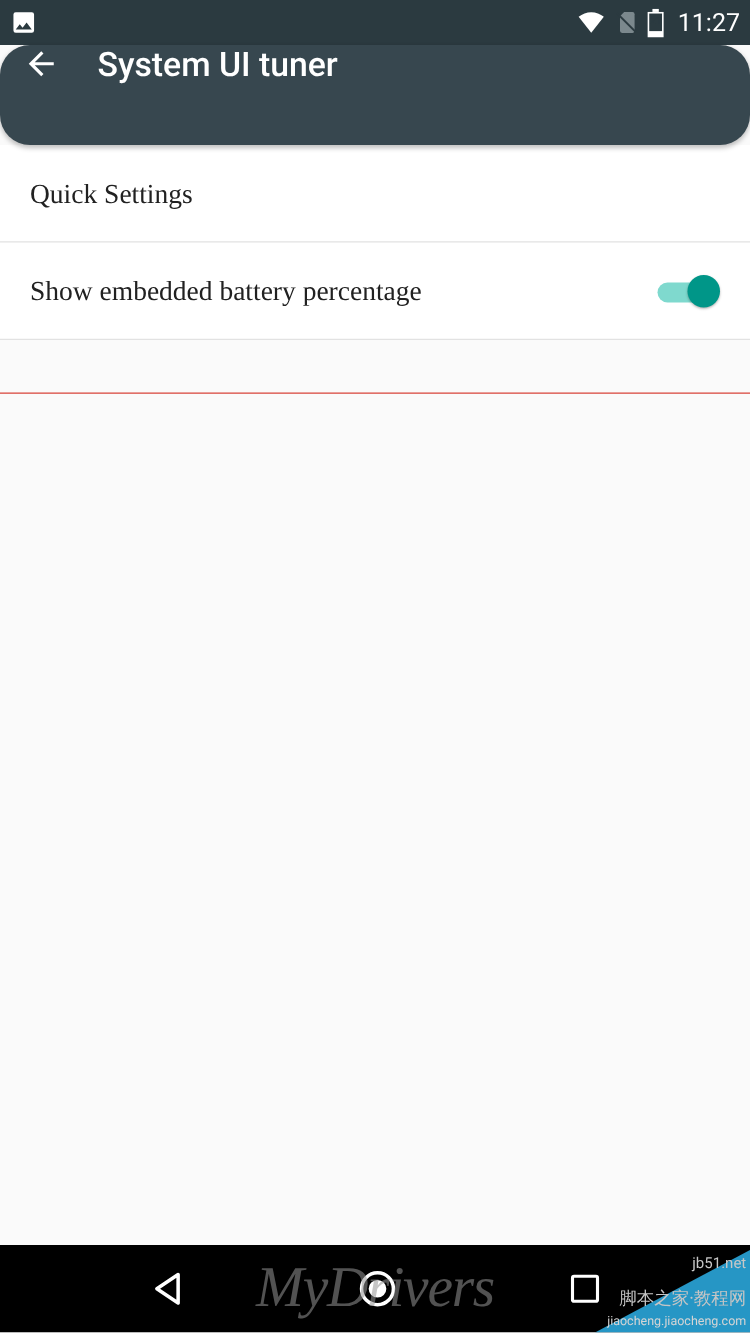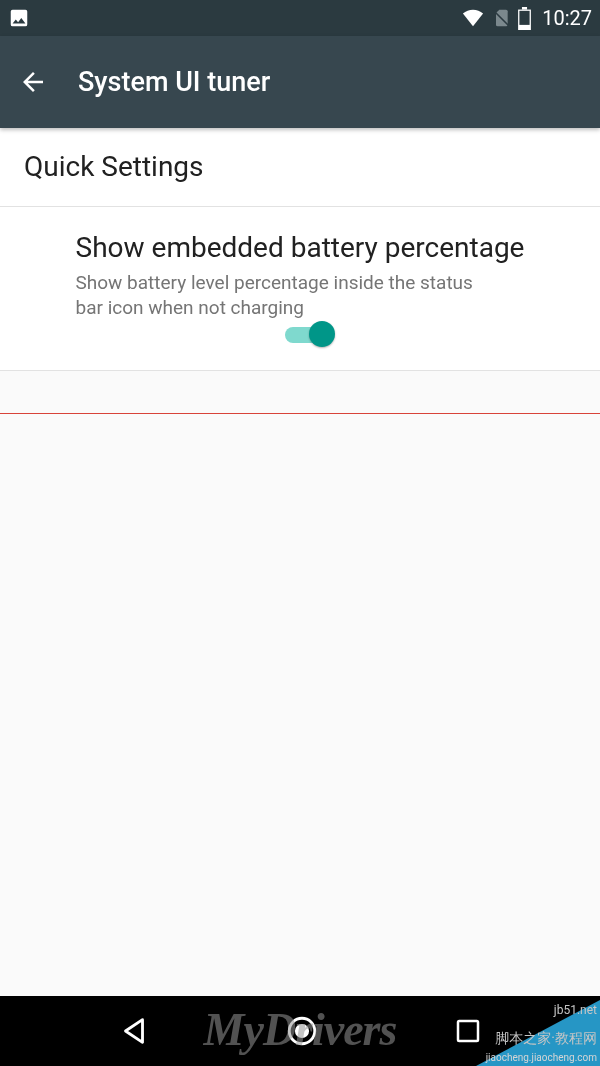--- a/index.html
+++ b/index.html
@@ -51,29 +51,29 @@
       top: 5px;
       left: 0;
       right: 0;
       text-align: center;
       font-size: 8px;
       font-weight: 700;
       color: #2b3a40;
     }
     
     .app-bar {
-      height: 92px;
+      height: 80px;
       background: #37474f;
       color: #fff;
       display: flex;
-      align-items: center;
       padding: 0 18px;
       box-shadow: 0 2px 4px rgba(0,0,0,0.25);
       position: relative;
       z-index: 1;
+      border-radius: 24px;
     }
     .back-btn { display: inline-flex; }
     .app-title {
       font-size: 27px;
       font-weight: 500;
       margin-left: 30px;
     }
     
     .settings-list {
       background: #fff;
@@ -81,30 +81,30 @@
     .list-item {
       border-bottom: 1px solid #e2e2e2;
       display: flex;
       align-items: center;
       padding: 20px 24px;
       min-height: 78px;
     }
     .list-item.with-desc {
       padding-top: 22px;
       padding-bottom: 22px;
-      flex-direction: column;
     }
     .item-text {
       flex: 1;
       min-width: 0;
     }
     .item-title {
-      font-size: 28px;
+      font-size: 22px;
       color: #212121;
       line-height: 1.35;
+      font-family: Liberation Serif, serif;
     }
     .item-desc {
       font-size: 19px;
       color: #757575;
       line-height: 1.32;
       margin-top: 3px;
       max-width: 420px;
     }
     
     .switch {
@@ -159,21 +159,21 @@
     }
     
     .wm-mydrivers {
       position: absolute;
       bottom: 10px;
       left: 0;
       right: 0;
       text-align: center;
       font-family: Georgia, "Times New Roman", serif;
       font-style: italic;
-      font-weight: 700;
+      font-weight: 400;
       font-size: 46px;
       letter-spacing: -1px;
       color: rgba(150,150,150,0.55);
       pointer-events: none;
     }
     .wm-corner {
       position: absolute;
       bottom: 0;
       right: 0;
       width: 130px;
@@ -237,21 +237,21 @@
         </svg>
     </span>
     <span class="status-icon battery-wrap">
       <svg width="15" height="23" viewBox="0 0 10 18" fill="none">
         <rect x="3" y="0" width="4" height="2" fill="#fff"></rect>
         <rect x="0" y="2" width="10" height="16" fill="#fff"></rect>
         <rect x="1" y="3" width="8" height="11" fill="#2b3a40"></rect>
       </svg>
       <span class="battery-num">21</span>
     </span>
-    <span class="clock">10:27</span>
+    <span class="clock">11:27</span>
   </div>
 </div>
 
 <div class="app-bar">
   <span class="back-btn">
     <svg width="30" height="30" viewBox="0 0 24 24" fill="#fff">
         <path d="M20 11H7.83l5.59-5.59L12 4l-8 8 8 8 1.41-1.41L7.83 13H20v-2z"></path>
       </svg>
   </span>
   <span class="app-title">System UI tuner</span>
@@ -262,21 +262,20 @@
   <div class="list-item">
     <div class="item-text">
       <div class="item-title">Quick Settings</div>
     </div>
   </div>
 
 
   <div class="list-item with-desc">
     <div class="item-text">
       <div class="item-title">Show embedded battery percentage</div>
-      <div class="item-desc">Show battery level percentage inside the status bar icon when not charging</div>
     </div>
     <div class="switch">
       <div class="switch-track"></div>
       <div class="switch-thumb"></div>
     </div>
   </div>
 
 
 </div>
 

